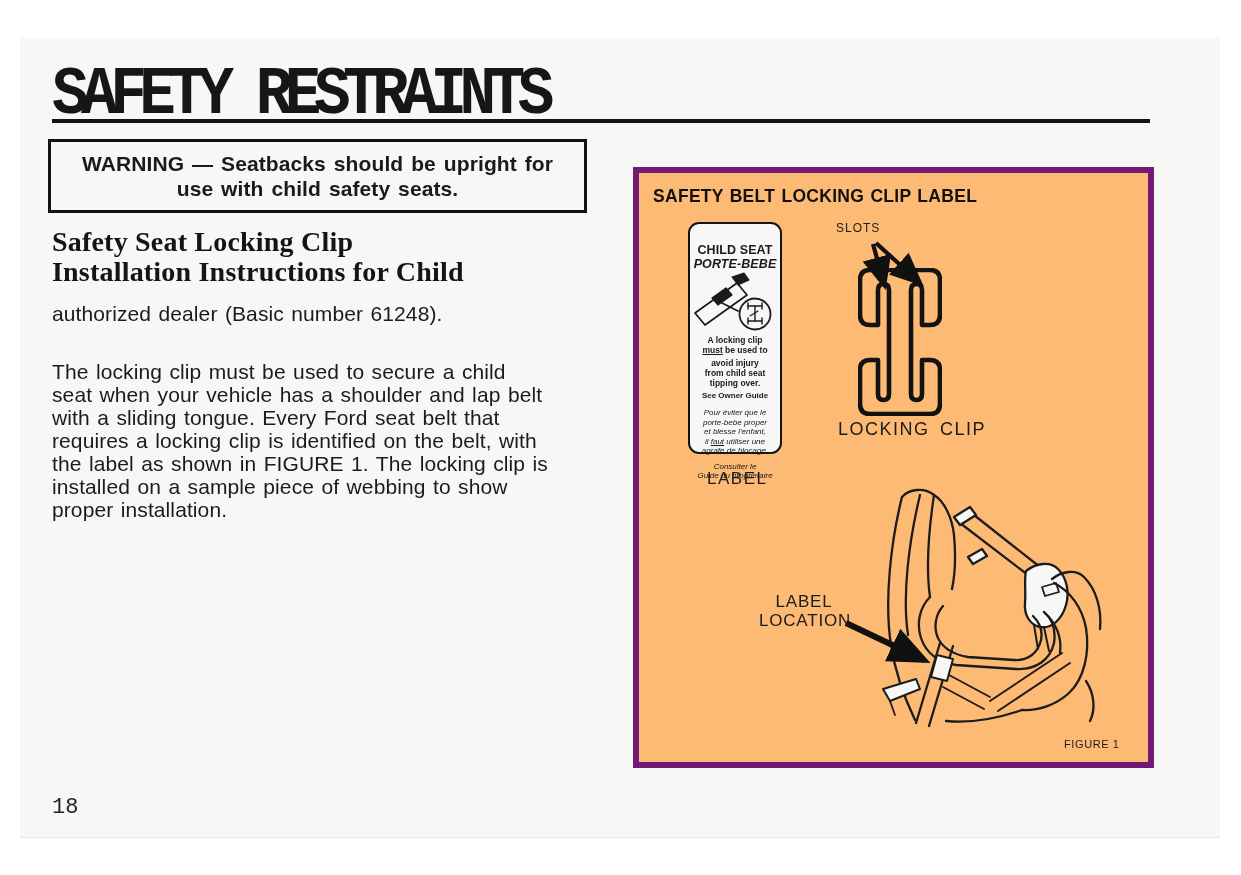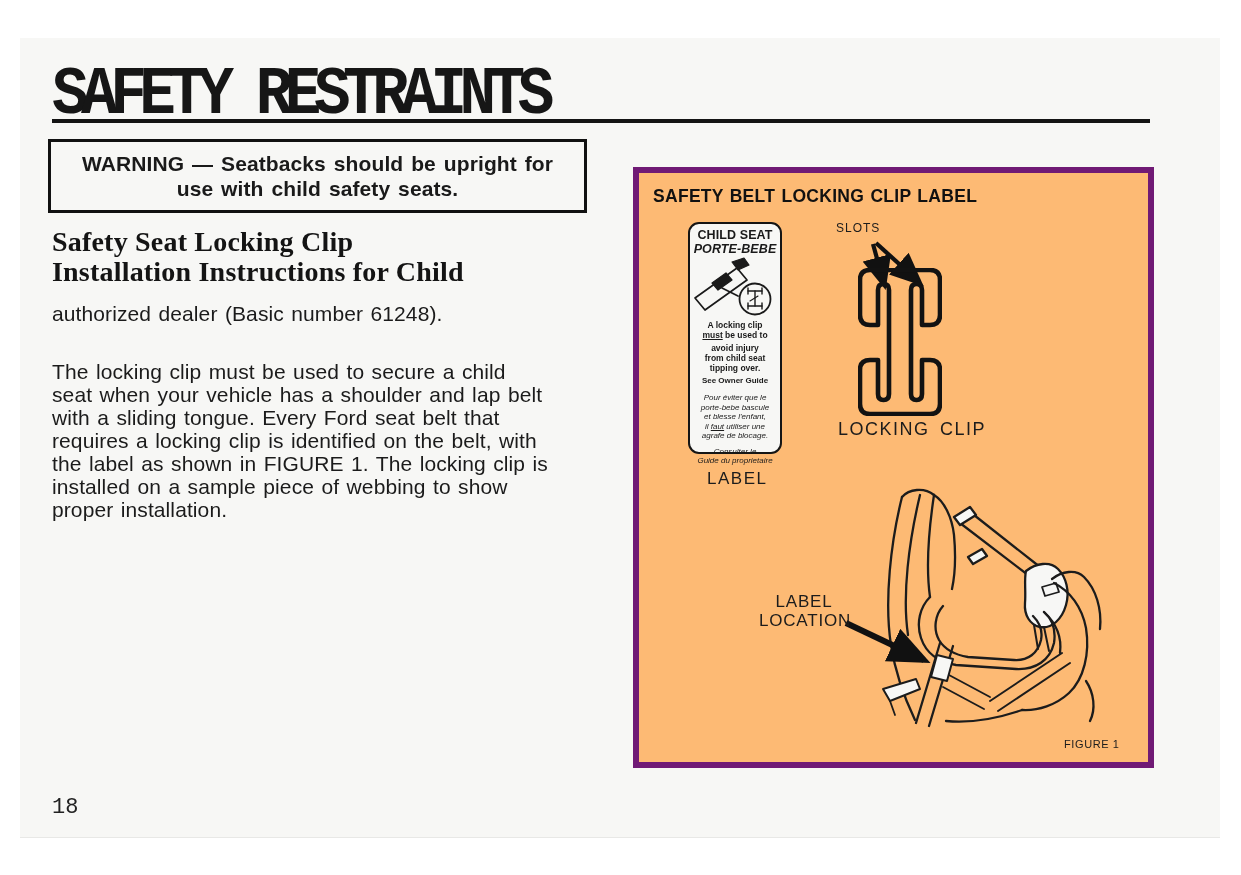--- a/index.html
+++ b/index.html
@@ -65,21 +65,21 @@
   .label-caption{left:68px;top:296px;font-size:17px;letter-spacing:1.5px;}
   .label-location{
     left:120px;top:419px;width:90px;text-align:center;
     font-size:17px;line-height:19px;letter-spacing:0.8px;color:#1c1c1c;
   }
   .figure-caption{left:425px;top:565px;font-size:11px;letter-spacing:0.6px;}
   
   .seat-label{
     left:49px;top:49px;width:94px;height:232px;
     border:2.5px solid #151515;border-radius:11px;background:#f7f7f5;
-    text-align:center;box-sizing:border-box;padding-top:5px;
+    text-align:center;box-sizing:border-box;padding-top:20px;
   }
   .sl-title{font-weight:700;font-size:12.5px;line-height:13.5px;letter-spacing:0.1px;}
   .sl-title-fr{font-style:italic;}
   .sl-illus{display:block;margin:1px auto 0 auto;}
   .sl-en{font-weight:700;font-size:8.5px;line-height:10px;margin-top:1px;}
   .sl-gap{margin-top:3px;}
   .sl-see{font-weight:700;font-size:8px;margin-top:3px;}
   .sl-fr{font-style:italic;font-size:8px;line-height:9.5px;margin-top:8px;}
   .sl-consult{font-style:italic;font-size:8px;line-height:9.5px;margin-top:6px;}
   .u{text-decoration:underline;}
@@ -150,21 +150,21 @@
         <div>A locking clip</div>
         <div><span class="u">must</span><span> be used to</span></div>
         <div class="sl-gap">avoid injury</div>
         <div>from child seat</div>
         <div>tipping over.</div>
       </div>
       <div class="sl-see">See Owner Guide</div>
 
       <div class="sl-fr">
         <div>Pour éviter que le</div>
-        <div>porte-bebe bascule</div>
+        <div>porte-bebe proper</div>
         <div>et blesse l'enfant,</div>
         <div><span>il </span><span class="u">faut</span><span> utiliser une</span></div>
         <div>agrafe de blocage.</div>
       </div>
       <div class="sl-consult">
         <div>Consulter le</div>
         <div>Guide du proprietaire</div>
       </div>
     </div>
 

